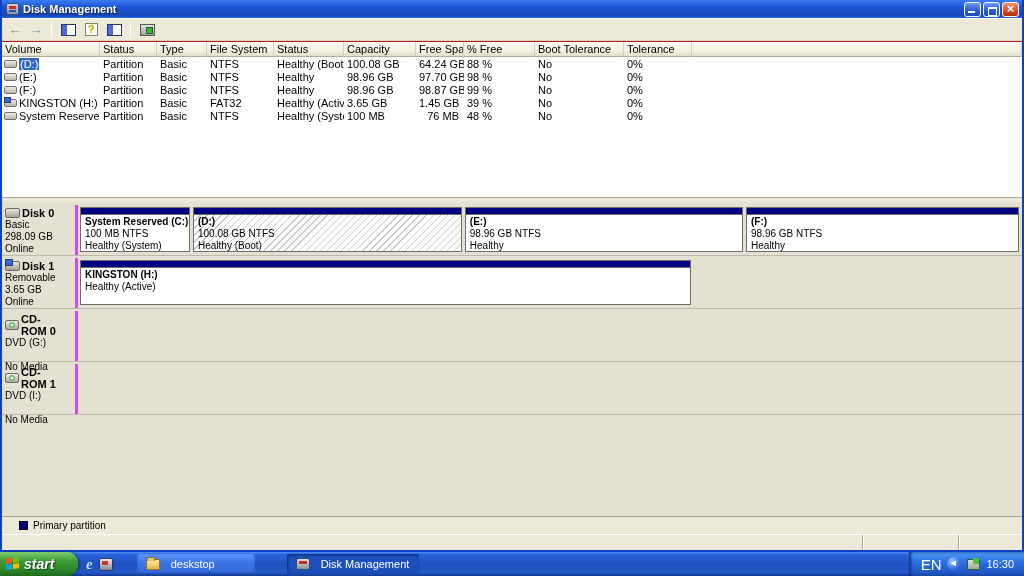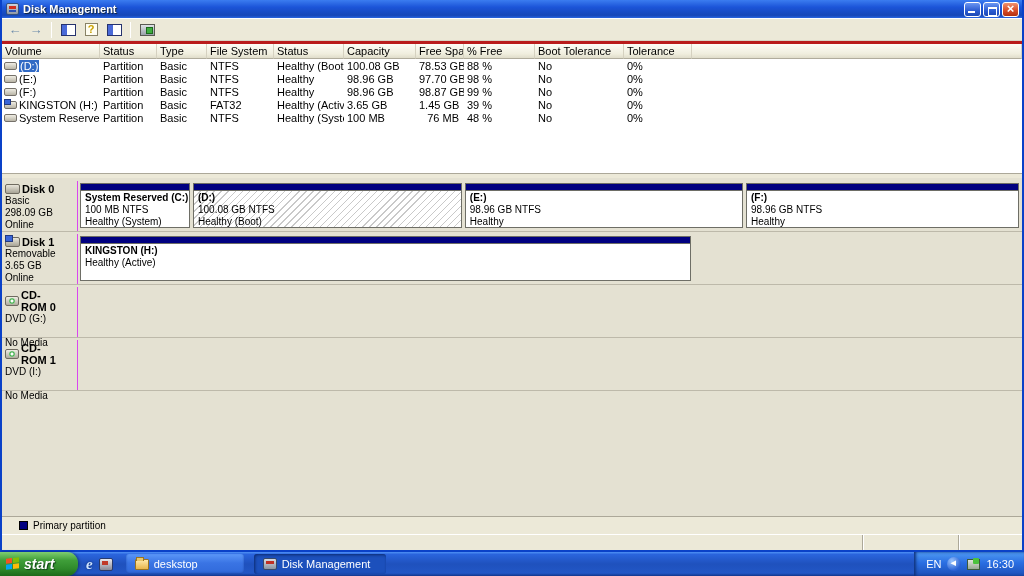--- a/index.html
+++ b/index.html
@@ -35,21 +35,21 @@
   .tb-arrow { font-size:13px; color:#6d8cab; width:18px; text-align:center; }
   .tb-sep { width:1px; height:16px; background:#c8c4b4; margin:0 3px; border-right:1px solid #fff; }
   .tb-btn { width:20px; height:18px; display:flex; align-items:center; justify-content:center; }
   .tb-win { width:15px; height:12px; border:1px solid #26336e; background:linear-gradient(90deg,#4a6ad8 42%, #fff 42%); }
   .tb-help { width:13px; height:13px; border:1px solid #888266; background:#fffef2; position:relative; }
   .tb-help::after { content:"?"; position:absolute; left:0; top:-1px; width:100%; text-align:center; color:#caa202; font-weight:bold; font-size:11px; }
   .tb-comp { width:15px; height:12px; border:1px solid #5a5a52; background:linear-gradient(180deg,#dfe2e6,#9aa0a8); position:relative; }
   .tb-comp::after { content:""; position:absolute; right:1px; bottom:1px; width:5px; height:5px; background:#3fae3f; border:1px solid #1d6a1d; }
 
   
-  .toppane { height:132px; flex:none; background:#fff; border-top:3px solid #b91c1c; overflow:hidden; }
+  .toppane { height:156px; flex:none; background:#fff; border-top:1px solid #b91c1c; overflow:hidden; }
   .lv-head { display:flex; height:15px; }
   .hc { flex:none; font-size:11px; padding:1px 3px; white-space:nowrap; overflow:hidden;
         background:linear-gradient(180deg,#fdfdf6,#f0eede 70%,#e0ddcb);
         border-right:1px solid #d5d1c0; border-bottom:1px solid #b0ac9c; }
   .c0{width:98px}.c1{width:57px}.c2{width:50px}.c3{width:67px}.c4{width:70px}.c5{width:72px}
   .c6{width:48px}.c7{width:71px}.c8{width:89px}.c9{width:68px}
   .hc.fill { flex:1; }
   .lv-row { display:flex; height:13px; align-items:center; }
   .cell { flex:none; font-size:11px; padding:0 3px; white-space:nowrap; overflow:hidden; }
   .lv-row .c6 { text-align:right; padding-right:5px; }
@@ -58,21 +58,21 @@
   .vico.rem { position:relative; }
   .vico.rem::after { content:""; position:absolute; left:-1px; top:-3px; width:5px; height:4px; background:#3a66d8; border:1px solid #223a80; }
   .vtext { font-size:11px; }
   .vtext.sel { background:#316ac5; color:#fff; padding:0 1px; }
 
   .splitter { height:5px; flex:none; background:#ece9d8; border-top:1px solid #aca899; }
 
   
   .graphpane { flex:1; background:#e4e1d2; overflow:hidden; padding-top:3px; }
   .disk-row { display:flex; height:51px; margin-bottom:2px; border-bottom:1px solid #bdb9aa; }
-  .disk-label { width:76px; flex:none; border-right:1px solid #d946ef; padding:2px 18px 0 3px;
+  .disk-label { width:76px; flex:none; border-right:3px solid #d946ef; padding:2px 18px 0 3px;
                 font-size:10px; line-height:12px; }
   .disk-label .dname { display:flex; align-items:center; gap:2px; font-weight:bold; font-size:11px; }
   .ico-hdd { width:15px; height:10px; flex:none; background:linear-gradient(180deg,#e8e5da,#a8a496); border:1px solid #6f6b60; border-radius:2px; }
   .ico-hdd.rem { position:relative; }
   .ico-hdd.rem::after { content:""; position:absolute; left:-1px; top:-3px; width:6px; height:5px; background:#3a66d8; border:1px solid #223a80; }
   .ico-cd { width:14px; height:10px; flex:none; background:linear-gradient(180deg,#efede4,#b0ac9e); border:1px solid #6f6b60; border-radius:2px; position:relative; }
   .ico-cd::after { content:""; position:absolute; left:3px; top:1px; width:6px; height:6px; border-radius:50%;
                    background:radial-gradient(circle,#fff 1px,#3fae4a 2px,#c8e8c8 4px); }
   .part-area { flex:1; display:flex; gap:3px; padding:2px 2px 3px 2px; }
   .part { border:1px solid #6e6e66; background:#fff; display:flex; flex-direction:column; overflow:hidden; }
@@ -103,33 +103,33 @@
               color:#fff; font-weight:bold; font-style:italic; font-size:14px; text-shadow:1px 1px 1px #14401a; }
   .flag { width:14px; height:13px; flex:none; display:grid; grid-template-columns:6px 6px; grid-template-rows:5px 5px;
           gap:1px; transform:skewY(-6deg); }
   .flag span:nth-child(1){background:#f35325}.flag span:nth-child(2){background:#81bc06}
   .flag span:nth-child(3){background:#05a6f0}.flag span:nth-child(4){background:#ffba08}
   .quick { display:flex; align-items:center; gap:6px; padding:0 8px; }
   .ql-ie { color:#cfe4ff; font-family:"Liberation Serif", serif; font-weight:bold; font-style:italic; font-size:15px;
            text-shadow:0 0 2px #0a2a6a; }
   .ql-app { width:14px; height:13px; background:linear-gradient(180deg,#e8e8ee,#8a8a96); border:1px solid #2a3a6a; border-radius:2px; position:relative; }
   .ql-app::after { content:""; position:absolute; left:2px; top:2px; width:6px; height:4px; background:#c03a2a; }
-  .taskbtn { height:20px; margin:0 5px; padding:0 9px; border-radius:3px; display:flex; align-items:center; gap:5px;
+  .taskbtn { height:20px; margin:0 16px; padding:0 9px; border-radius:3px; display:flex; align-items:center; gap:11px;
              color:#fff; font-size:11px; white-space:nowrap; }
   .taskbtn.inactive { width:118px; background:linear-gradient(180deg,#5a97f8,#3a74e4 45%,#3069da); box-shadow:inset 0 -1px 2px #1c48a8; }
   .taskbtn.active { width:132px; background:#1c50bc; box-shadow:inset 1px 1px 3px #0c2a70; }
   .ico-folder { width:14px; height:11px; flex:none; position:relative; border-radius:1px;
                 background:linear-gradient(180deg,#ffe9a8,#e8b64c); border:1px solid #9a7420; }
   .ico-folder::before { content:""; position:absolute; left:0; top:-3px; width:6px; height:3px; background:#e8c66c; border:1px solid #9a7420; border-bottom:none; }
   .ico-dm { width:14px; height:12px; flex:none; background:linear-gradient(180deg,#d8dce2,#8c94a0); border:1px solid #3a4a66; border-radius:2px; position:relative; }
   .ico-dm::after { content:""; position:absolute; left:2px; top:2px; width:8px; height:3px; background:#c03024; }
   .tray { margin-left:auto; height:24px; display:flex; align-items:center; gap:6px; padding:0 10px 0 12px;
           background:linear-gradient(180deg,#4f9bf4 0%,#2a6ee2 45%,#1c50b8 100%);
           box-shadow:inset 2px 0 3px #10337e; color:#fff; }
-  .tray-lang { font-size:11px; }
+  .tray-lang { font-size:15px; }
   .tray-ico-blue { width:14px; height:14px; border-radius:50%; background:radial-gradient(circle at 35% 30%,#9cc6ff,#2a62d4 70%); position:relative; }
   .tray-ico-blue::after { content:"\25c2"; position:absolute; left:3px; top:-1px; color:#fff; font-size:11px; }
   .tray-ico-green { width:13px; height:11px; background:linear-gradient(180deg,#dfe4da,#9aa894); border:1px solid #3c5a3a; position:relative; }
   .tray-ico-green::after { content:""; position:absolute; right:0; top:-2px; width:6px; height:6px; background:#4cc23c; border-radius:1px; }
   .tray-time { font-size:11px; }
 </style>
 </head>
 <body>
 
 <div class="window">
@@ -182,21 +182,21 @@
     <div class="lv-row">
       <span class="cell c0 volcell">
           <span class="vico"></span>
           <span class="vtext sel">(D:)</span>
         </span>
       <span class="cell c1">Partition</span>
       <span class="cell c2">Basic</span>
       <span class="cell c3">NTFS</span>
       <span class="cell c4">Healthy (Boot)</span>
       <span class="cell c5">100.08 GB</span>
-      <span class="cell c6">78.53 GB</span>
+      <span class="cell c6">64.24 GB</span>
       <span class="cell c7">88 %</span>
       <span class="cell c8">No</span>
       <span class="cell c9">0%</span>
     </div>
 
     <div class="lv-row">
       <span class="cell c0 volcell">
           <span class="vico"></span>
           <span class="vtext">(E:)</span>
         </span>

